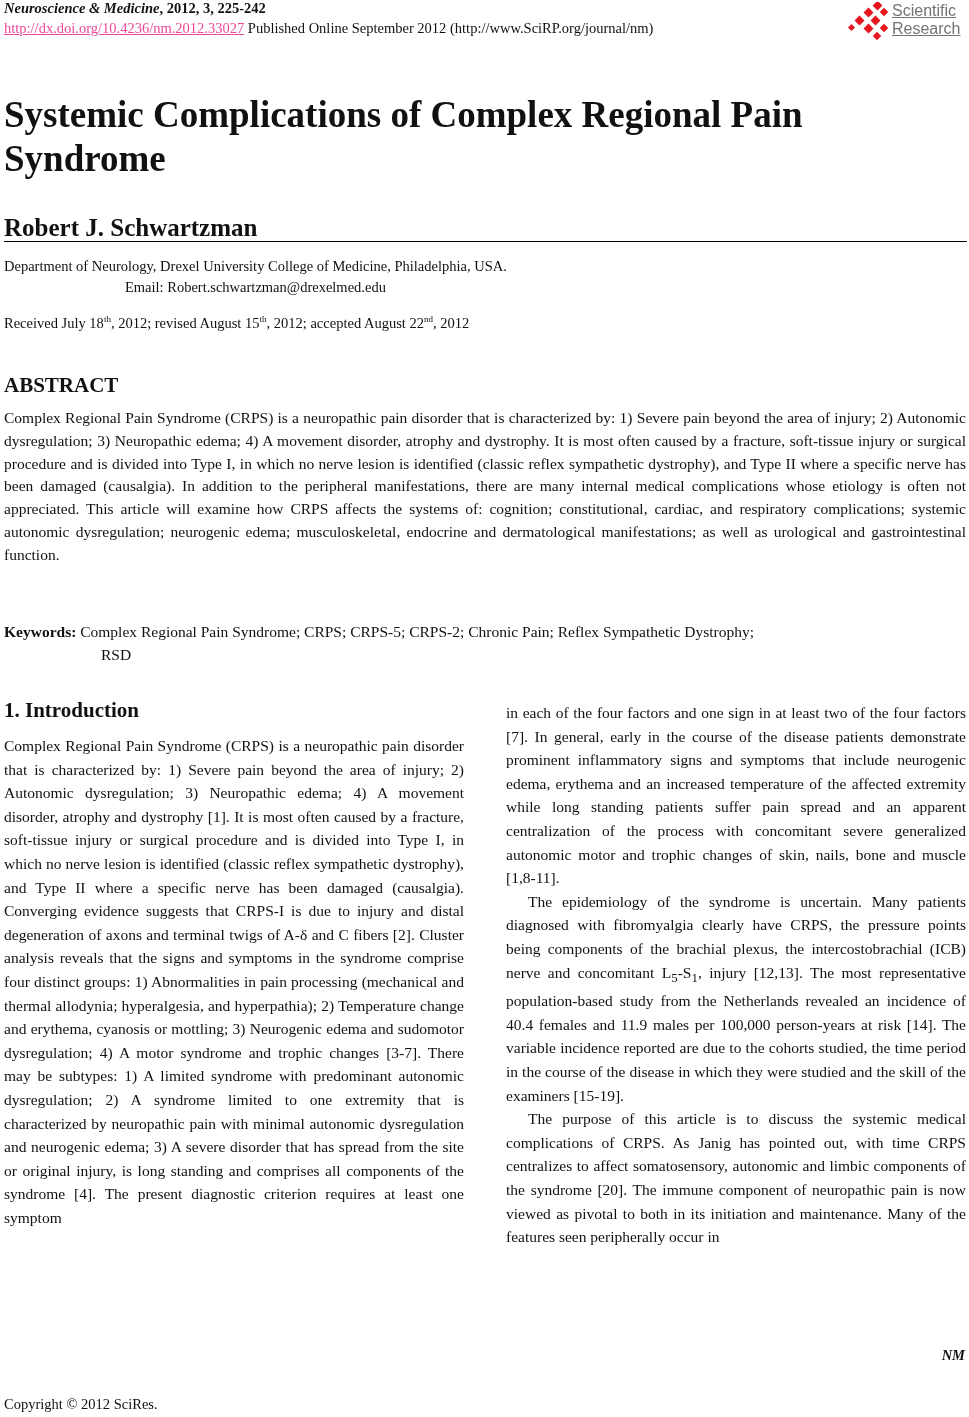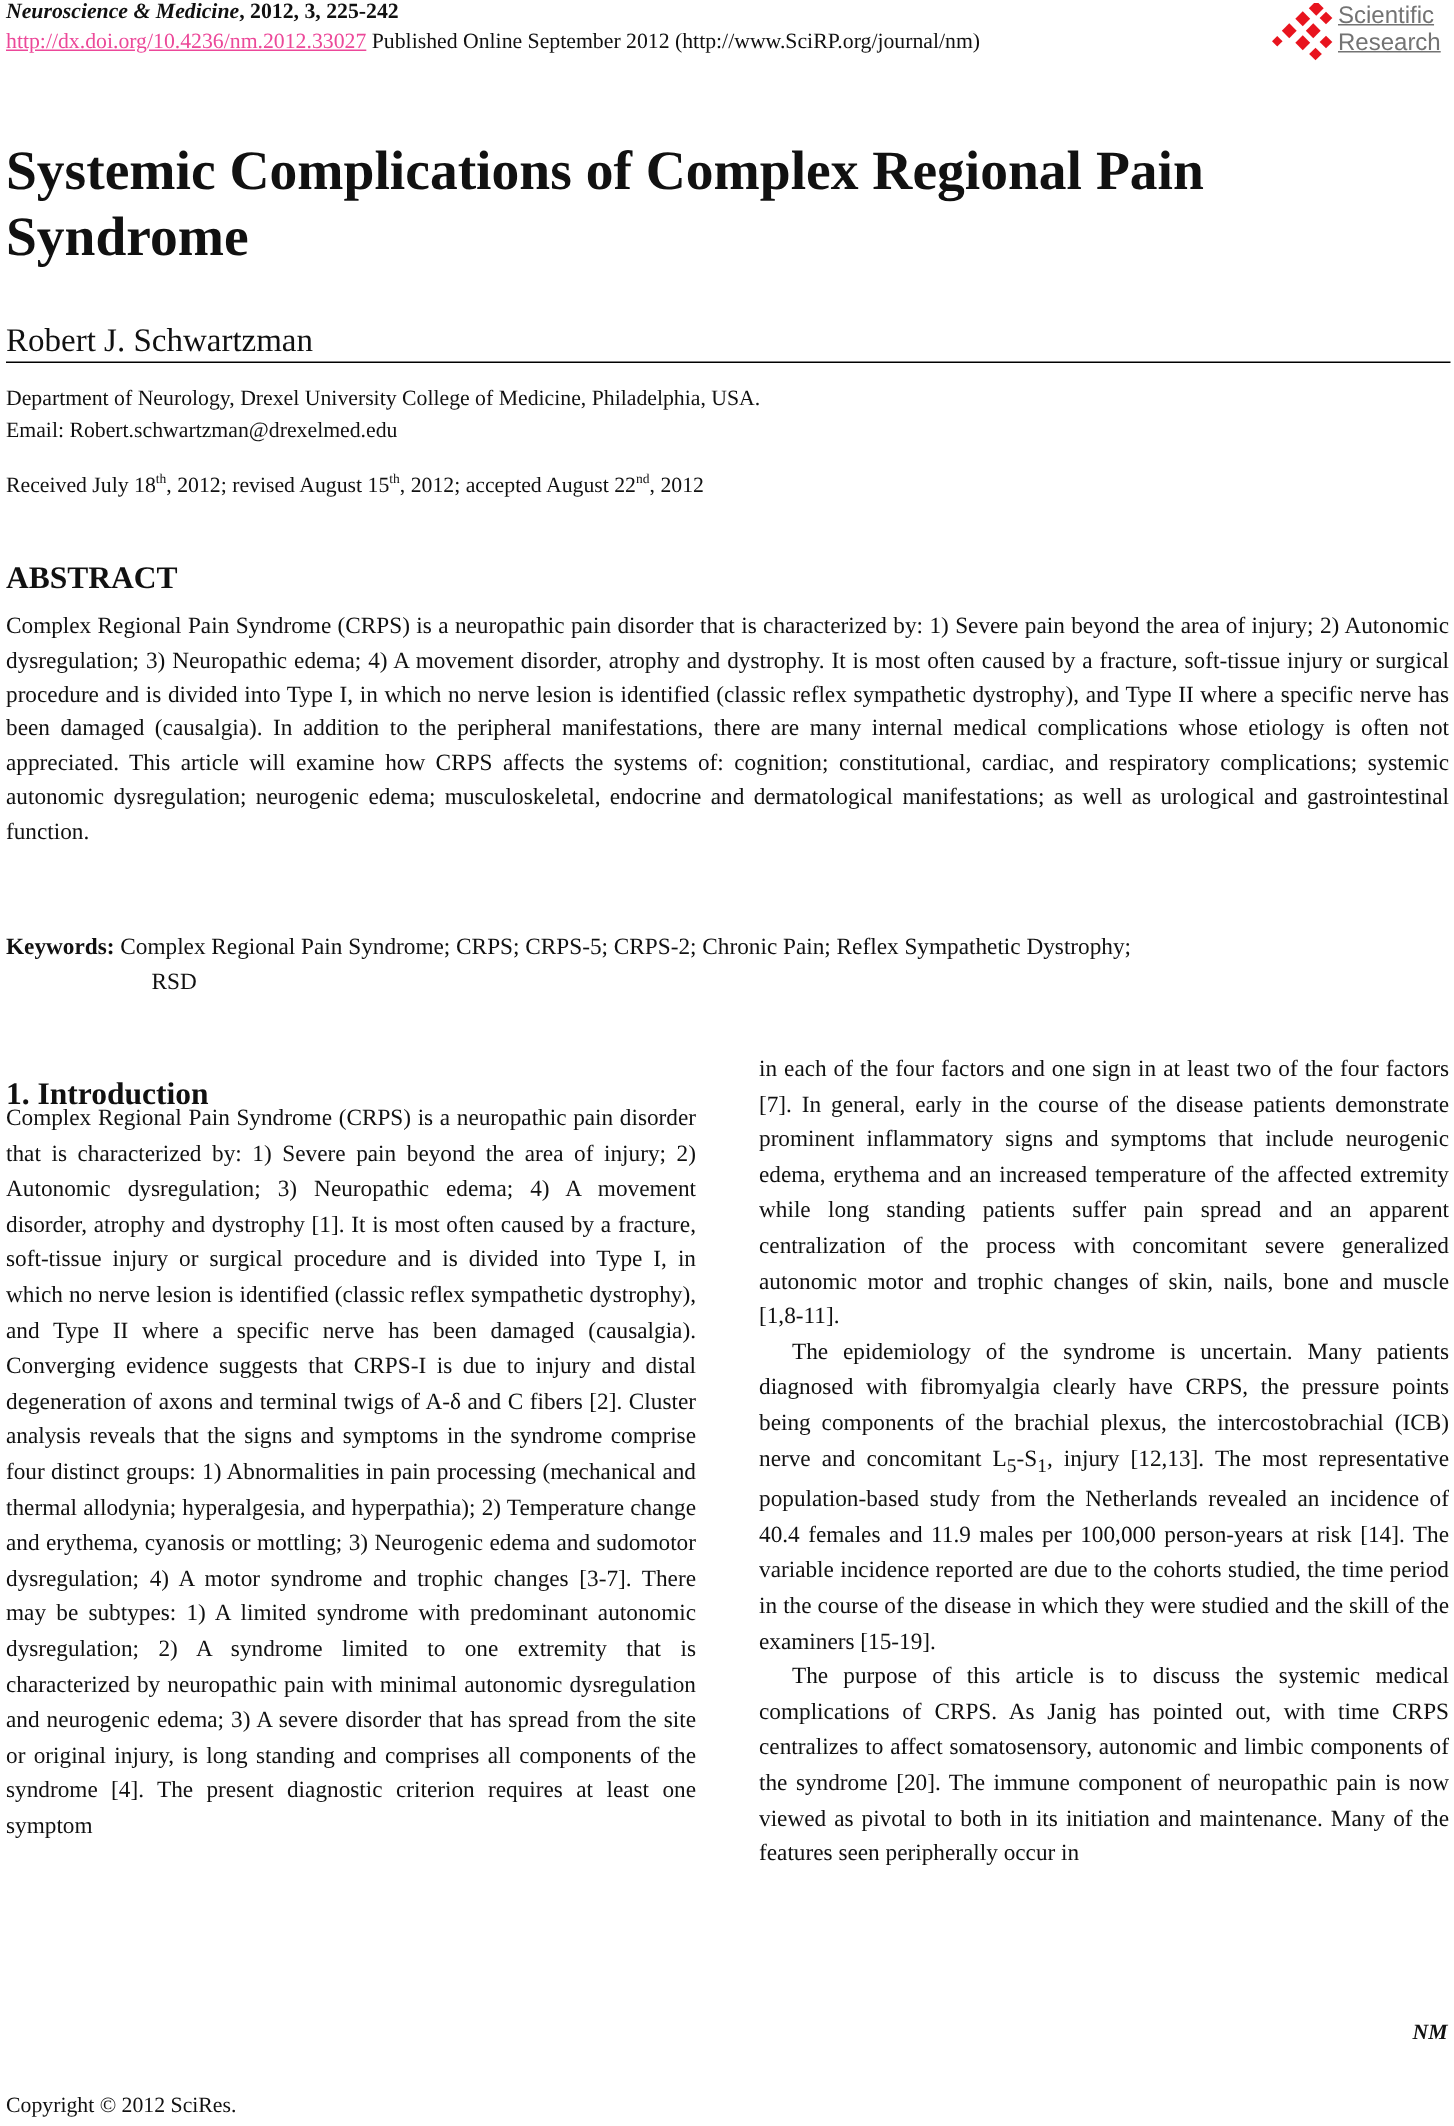--- a/index.html
+++ b/index.html
@@ -6,32 +6,32 @@
   body { width: 969px; height: 1417px; position: relative; overflow: hidden;
          font-family: "Liberation Serif", "DejaVu Serif", serif; color: #111; }
   .hdr-journal { position: absolute; left: 4px; top: 0px; font-size: 14.5px; font-weight: bold; white-space: nowrap; }
   .hdr-journal i { font-style: italic; margin-top: 12px; }
   .hdr-line2 { position: absolute; left: 4px; top: 20px; font-size: 14.5px; white-space: nowrap; }
   .hdr-line2 a { color: #ec4899; text-decoration: underline; }
   .logo { position: absolute; left: 848px; top: 2px; width: 121px; height: 40px; }
   .logo-text { position: absolute; left: 44px; top: 0px; font-family: "Liberation Sans", "DejaVu Sans", sans-serif;
                font-size: 16px; line-height: 18px; color: #737373; text-decoration: underline; }
   .title { position: absolute; left: 4px; top: 93px; width: 960px; font-size: 37px; line-height: 44px; font-weight: bold; margin: 0; }
-  .author { position: absolute; left: 4px; top: 214px; font-size: 22px; font-weight: normal; }
+  .author { position: absolute; left: 4px; top: 214px; font-size: 25px; font-weight: bold; }
   .rule { position: absolute; left: 4px; top: 241px; width: 963px; height: 1px; background: #000; }
-  .affil { position: absolute; left: 4px; top: 256px; font-size: 14.5px; line-height: 21px; }
+  .affil { position: absolute; left: 4px; top: 256px; font-size: 14.5px; line-height: 21px; text-align: center; }
   .received { position: absolute; left: 4px; top: 314px; font-size: 14.5px; white-space: nowrap; }
   .received sup { font-size: 9px; }
   .abstract-h { position: absolute; left: 4px; top: 373px; font-size: 21px; font-weight: bold; }
   .abstract { position: absolute; left: 4px; top: 407px; width: 962px; font-size: 15.5px; line-height: 22.8px;
               text-align: justify; margin: 0; }
   .keywords { position: absolute; left: 4px; top: 620px; width: 962px; font-size: 15.5px; line-height: 23px; }
   .keywords b { font-weight: bold; }
   .kw-indent { padding-left: 97px; display: block; }
-  .sec-h { position: absolute; left: 4px; top: 698px; font-size: 21px; font-weight: bold; margin-top: 19px; }
+  .sec-h { position: absolute; left: 4px; top: 698px; font-size: 21px; font-weight: bold; }
   .col { position: absolute; width: 460px; font-size: 15.5px; line-height: 23.6px; text-align: justify; margin: 0; }
   .col-left { left: 4px; top: 734px; }
   .col-right { left: 506px; top: 701px; }
   .col p { margin: 0; }
   .col p.indent { text-indent: 22px; }
   .footer-left { position: absolute; left: 4px; top: 1396px; font-size: 14.5px; }
   .footer-right { position: absolute; right: 4px; top: 1347px; font-size: 14.5px; font-weight: bold; font-style: italic; }
 </style>
 </head>
 <body>

